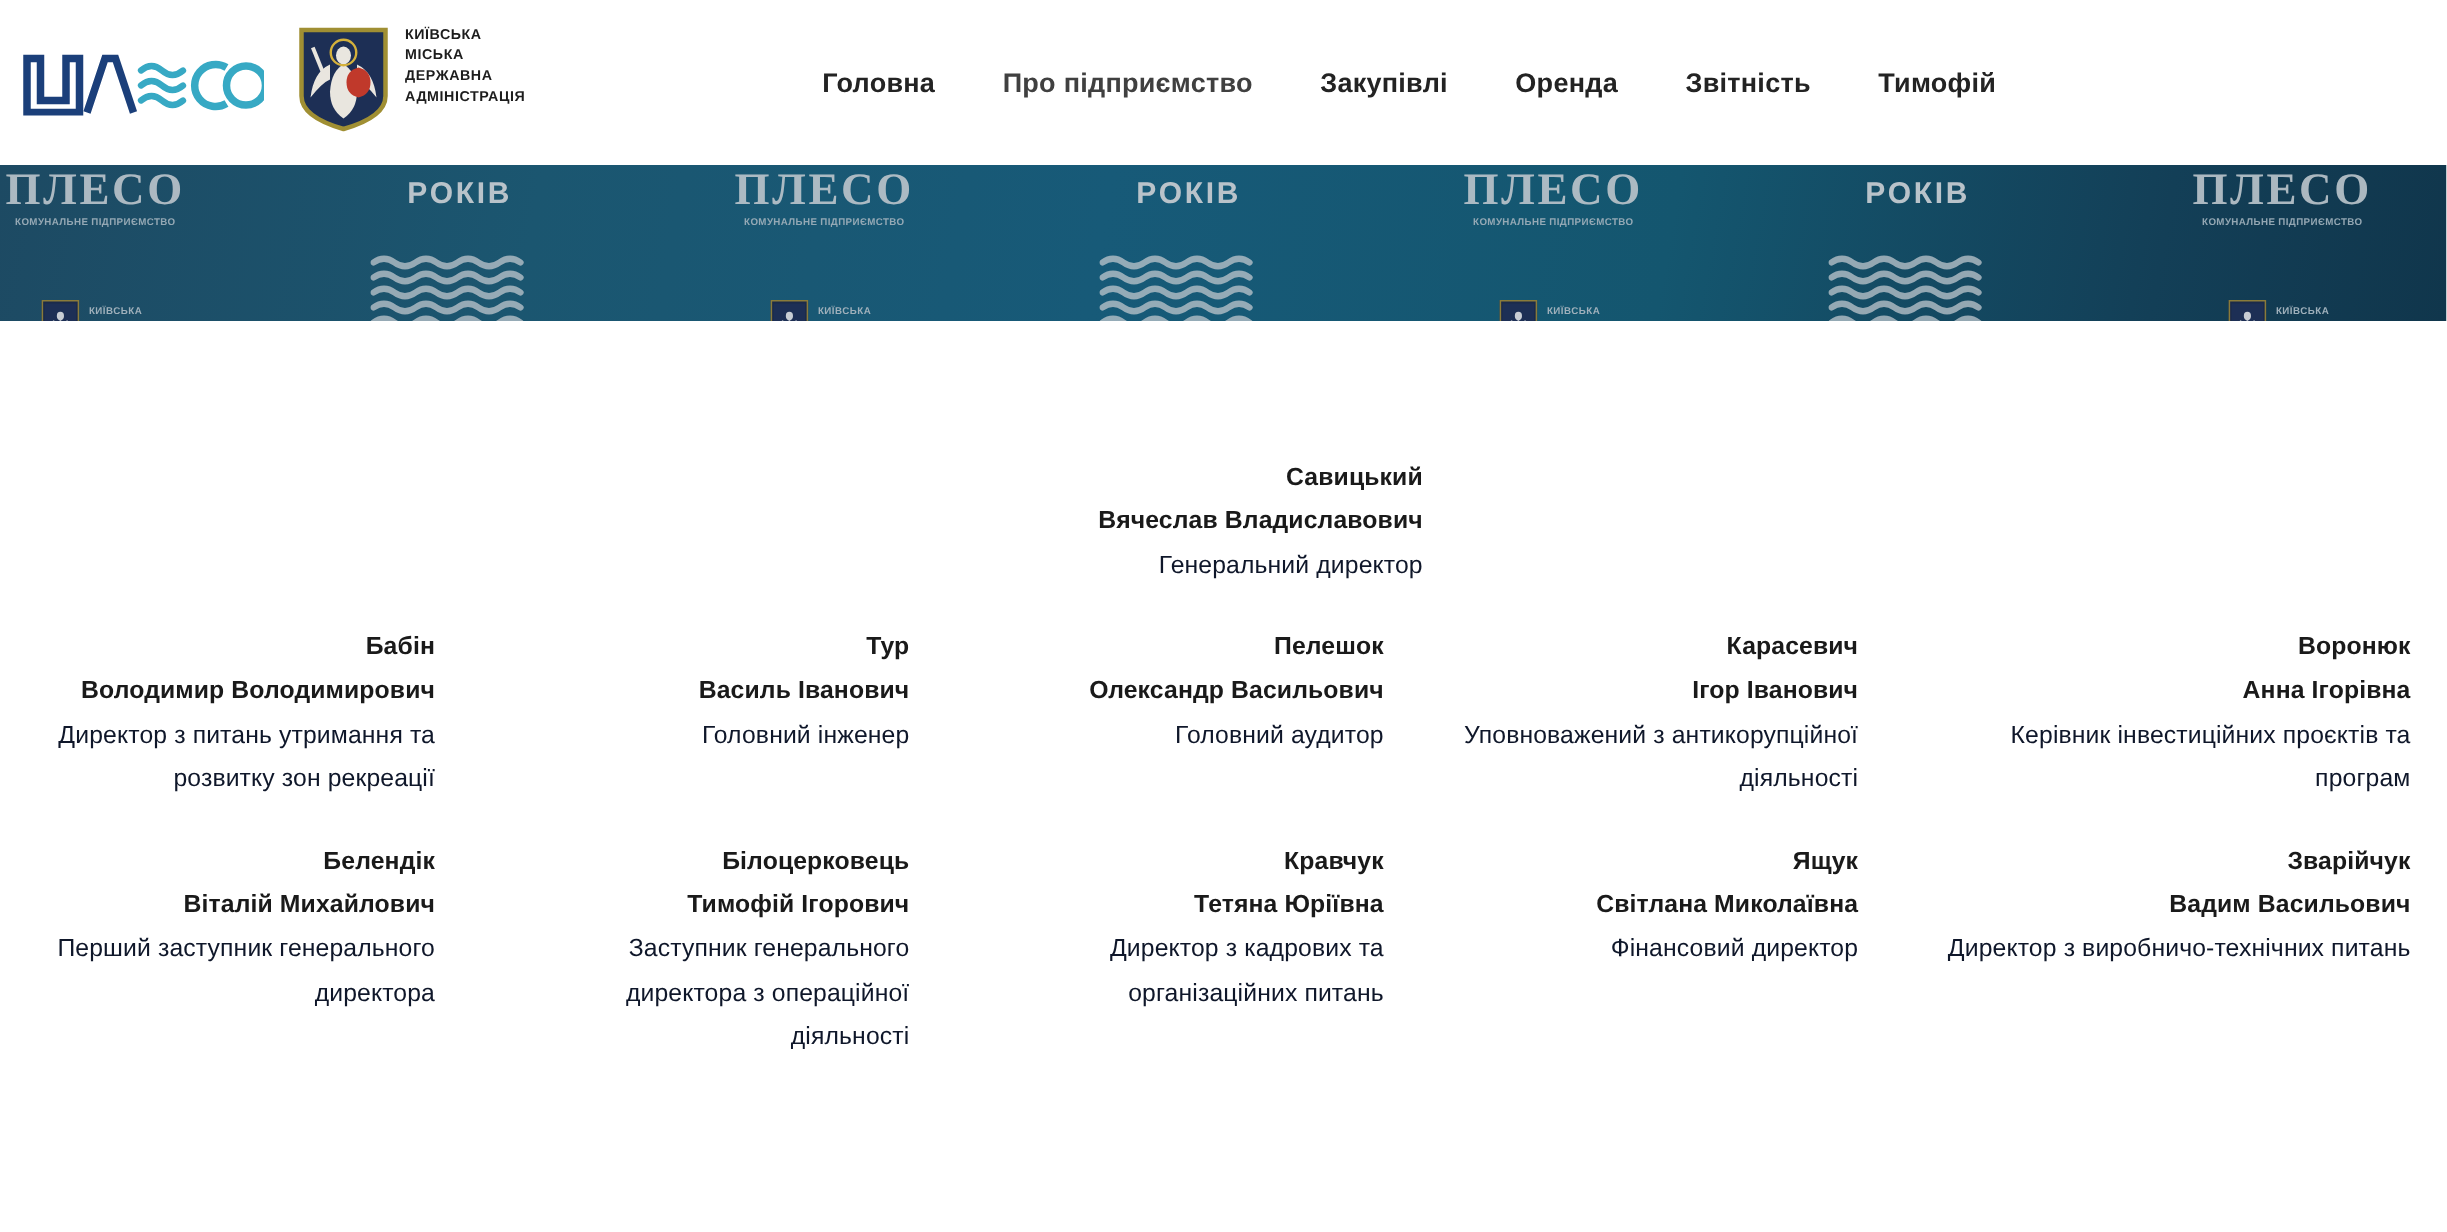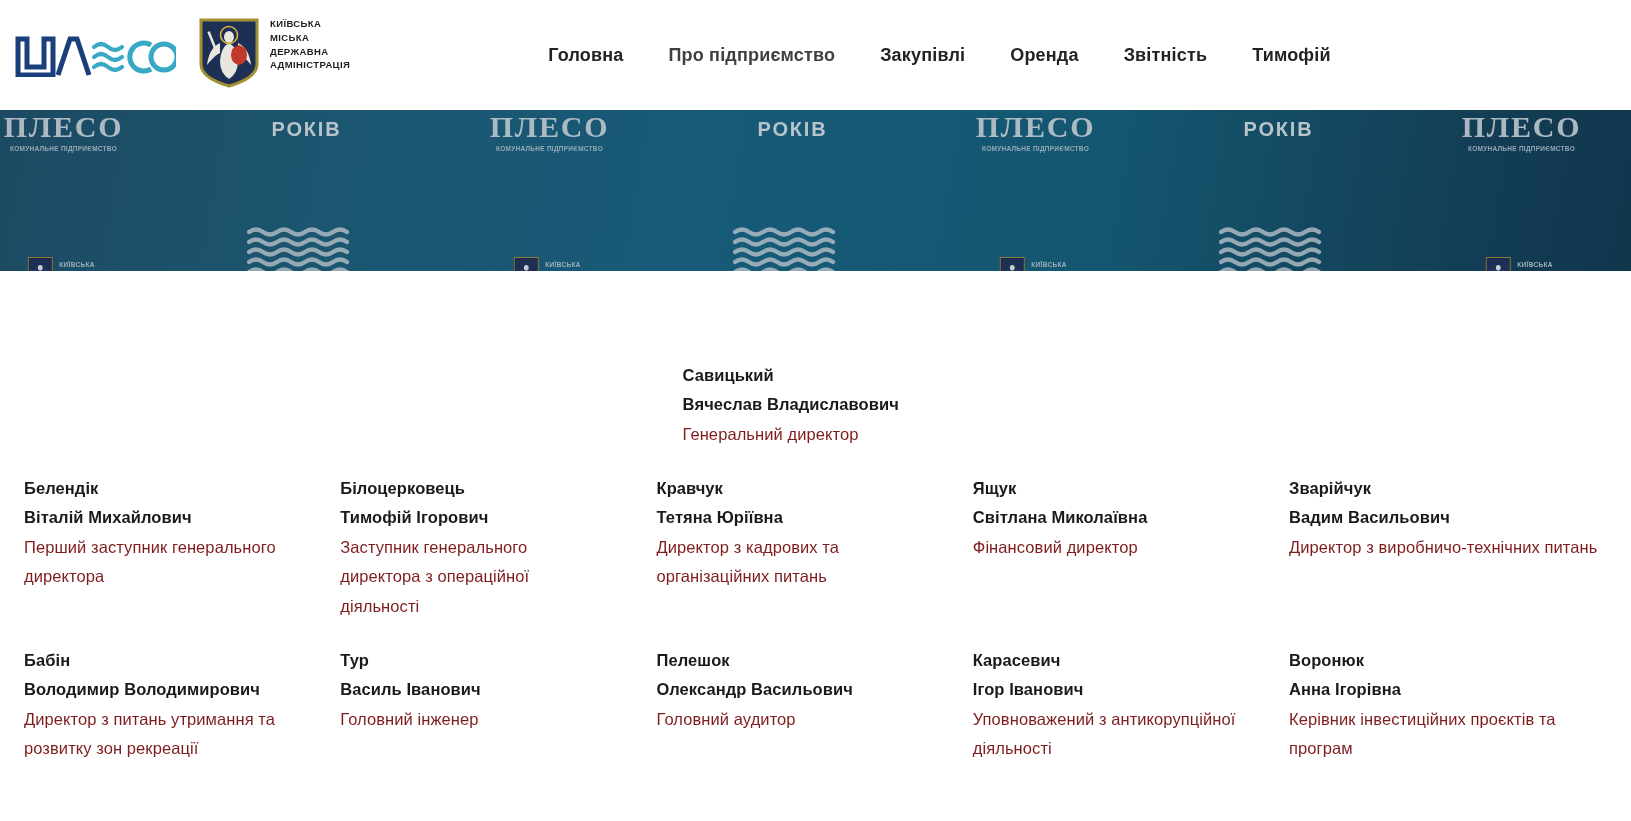--- a/index.html
+++ b/index.html
@@ -53,21 +53,21 @@
     color:#232323;
     text-decoration:none;
     letter-spacing:.01em;
     white-space:nowrap;
     cursor:pointer;
   }
   .nav-link.is-active{ color:#404040; }
 
   
   .hero-banner{
-    height:161px;
+    height:104px;
     width:100%;
     position:relative;
     overflow:hidden;
     background:linear-gradient(100deg,#1d4a63 0%,#1b5670 22%,#175a78 45%,#14566f 68%,#133f57 88%,#10364c 100%);
   }
   .hero-strip{
     position:absolute;
     left:0; top:0;
     width:200%;
     height:100%;
@@ -157,36 +157,36 @@
     padding-top:68px;
   }
   .org-grid{
     display:flex;
     justify-content:space-between;
     padding:0 18px;
     margin-top:25px;
   }
   .person{
     width:278px;
-    text-align:left;
+    text-align:right;
     padding:0 6px;
   }
   .person.wide{ width:330px; }
   .person .surname,
   .person .given{
     font-size:16.5px;
     font-weight:700;
     color:#1a1a1a;
     line-height:1.78;
     letter-spacing:.005em;
   }
   .person .role{
     font-size:16.5px;
     font-weight:400;
-    color:#7f1d1d;
+    color:#0f172a;
     line-height:1.78;
     letter-spacing:.005em;
   }
 </style>
 </head>
 <body>
 
 <header class="site-header">
 
   <div class="brand-block">
@@ -374,20 +374,48 @@
   <div class="org-top">
     <div class="person">
       <div class="surname">Савицький</div>
       <div class="given">Вячеслав Владиславович</div>
       <div class="role">Генеральний директор</div>
     </div>
   </div>
 
   <div class="org-grid">
     <div class="person">
+      <div class="surname">Бабін</div>
+      <div class="given">Володимир Володимирович</div>
+      <div class="role">Директор з питань утримання та розвитку зон рекреації</div>
+    </div>
+    <div class="person">
+      <div class="surname">Тур</div>
+      <div class="given">Василь Іванович</div>
+      <div class="role">Головний інженер</div>
+    </div>
+    <div class="person">
+      <div class="surname">Пелешок</div>
+      <div class="given">Олександр Васильович</div>
+      <div class="role">Головний аудитор</div>
+    </div>
+    <div class="person">
+      <div class="surname">Карасевич</div>
+      <div class="given">Ігор Іванович</div>
+      <div class="role">Уповноважений з антикорупційної діяльності</div>
+    </div>
+    <div class="person wide">
+      <div class="surname">Воронюк</div>
+      <div class="given">Анна Ігорівна</div>
+      <div class="role">Керівник інвестиційних проєктів та програм</div>
+    </div>
+  </div>
+
+  <div class="org-grid">
+    <div class="person">
       <div class="surname">Белендік</div>
       <div class="given">Віталій Михайлович</div>
       <div class="role">Перший заступник генерального директора</div>
     </div>
     <div class="person">
       <div class="surname">Білоцерковець</div>
       <div class="given">Тимофій Ігорович</div>
       <div class="role">Заступник генерального директора з операційної діяльності</div>
     </div>
     <div class="person">
@@ -400,41 +428,13 @@
       <div class="given">Світлана Миколаївна</div>
       <div class="role">Фінансовий директор</div>
     </div>
     <div class="person wide">
       <div class="surname">Зварійчук</div>
       <div class="given">Вадим Васильович</div>
       <div class="role">Директор з виробничо-технічних питань</div>
     </div>
   </div>
 
-  <div class="org-grid">
-    <div class="person">
-      <div class="surname">Бабін</div>
-      <div class="given">Володимир Володимирович</div>
-      <div class="role">Директор з питань утримання та розвитку зон рекреації</div>
-    </div>
-    <div class="person">
-      <div class="surname">Тур</div>
-      <div class="given">Василь Іванович</div>
-      <div class="role">Головний інженер</div>
-    </div>
-    <div class="person">
-      <div class="surname">Пелешок</div>
-      <div class="given">Олександр Васильович</div>
-      <div class="role">Головний аудитор</div>
-    </div>
-    <div class="person">
-      <div class="surname">Карасевич</div>
-      <div class="given">Ігор Іванович</div>
-      <div class="role">Уповноважений з антикорупційної діяльності</div>
-    </div>
-    <div class="person wide">
-      <div class="surname">Воронюк</div>
-      <div class="given">Анна Ігорівна</div>
-      <div class="role">Керівник інвестиційних проєктів та програм</div>
-    </div>
-  </div>
-
 </main>
 
 </body></html>

